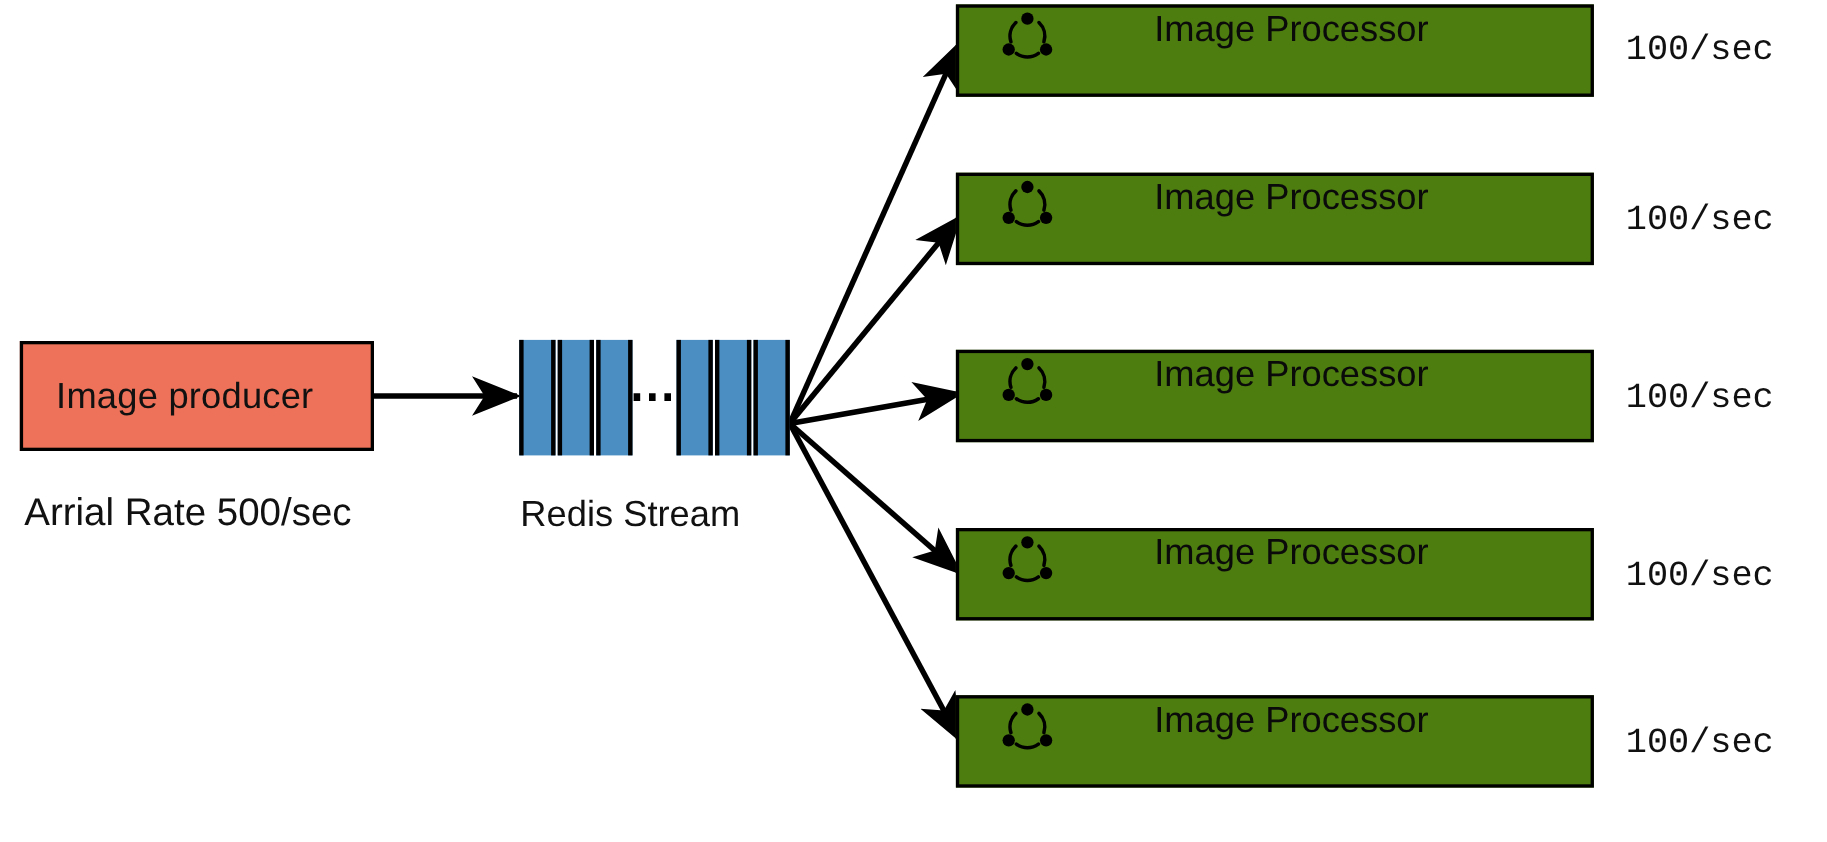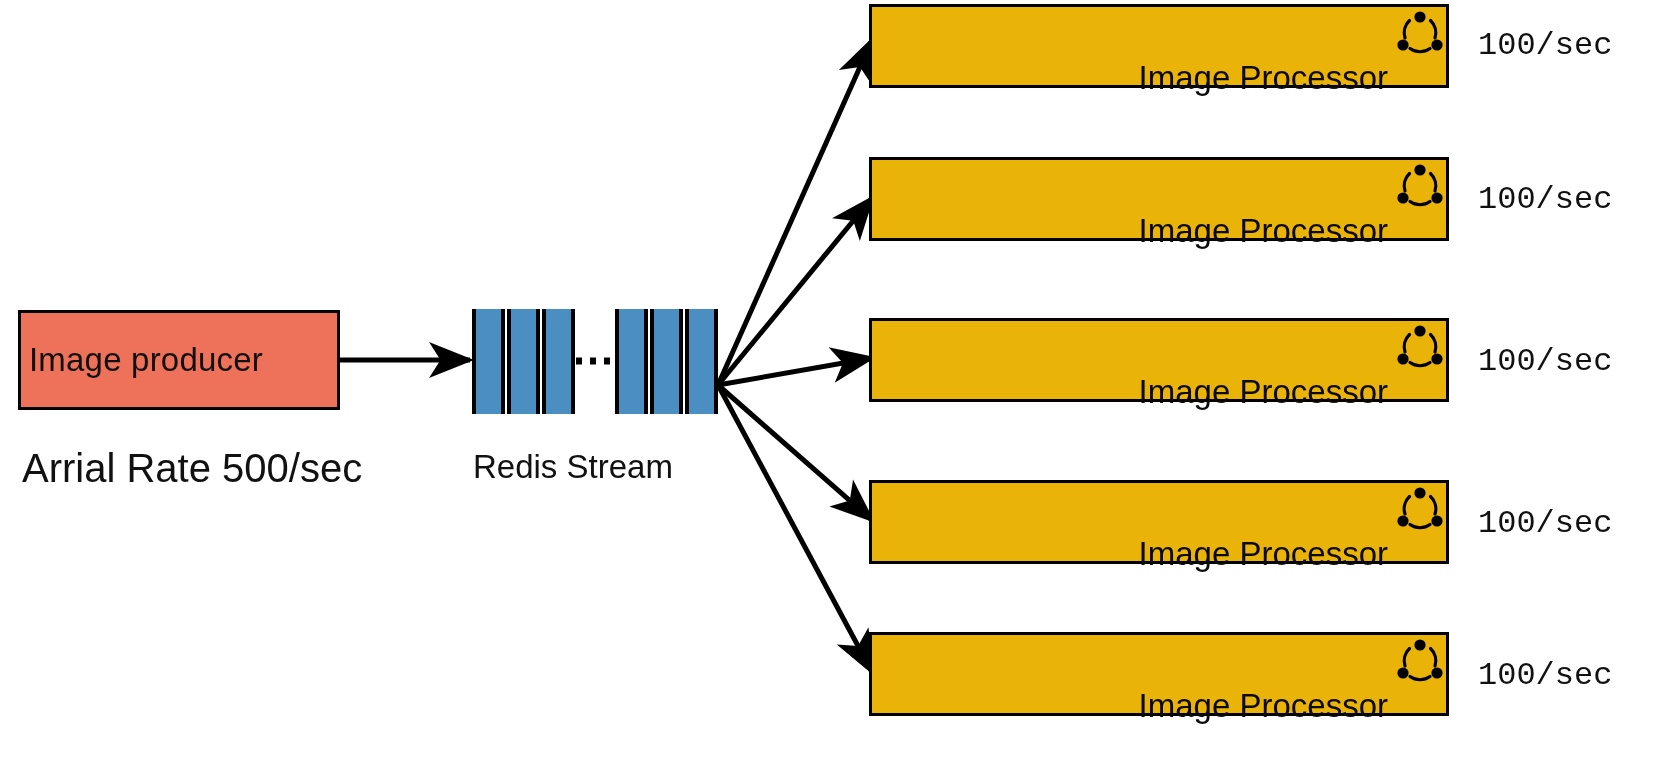--- a/index.html
+++ b/index.html
@@ -35,29 +35,29 @@
     height: 100px;
     background: #ed7259;
     border: 3px solid #000000;
     box-sizing: border-box;
     display: flex;
     align-items: center;
   }
   .producer-label {
     font-size: 33px;
     color: #111111;
-    padding-left: 8px;
+    padding-left: 30px;
     letter-spacing: 0.2px;
     white-space: nowrap;
   }
   .arrival-rate {
     position: absolute;
     left: 22px;
     top: 446px;
-    font-size: 40px;
+    font-size: 35px;
     color: #111111;
     white-space: nowrap;
   }
 
   
   .stream-bar {
     position: absolute;
     top: 309px;
     width: 33px;
     height: 105px;
@@ -75,26 +75,25 @@
     white-space: nowrap;
     text-align: center;
   }
 
   
   .proc-box {
     position: absolute;
     left: 869px;
     width: 580px;
     height: 84px;
-    background: #eab308;
+    background: #4d7c0f;
     border: 3px solid #000000;
     box-sizing: border-box;
     display: flex;
-    align-items: flex-end;
-    flex-direction: column;
+    align-items: flex-start;
   }
   .proc-icon {
     width: 52px;
     height: 52px;
     margin-left: 36px;
     flex: 0 0 auto;
   }
   .proc-label {
     flex: 1 1 auto;
     text-align: center;

